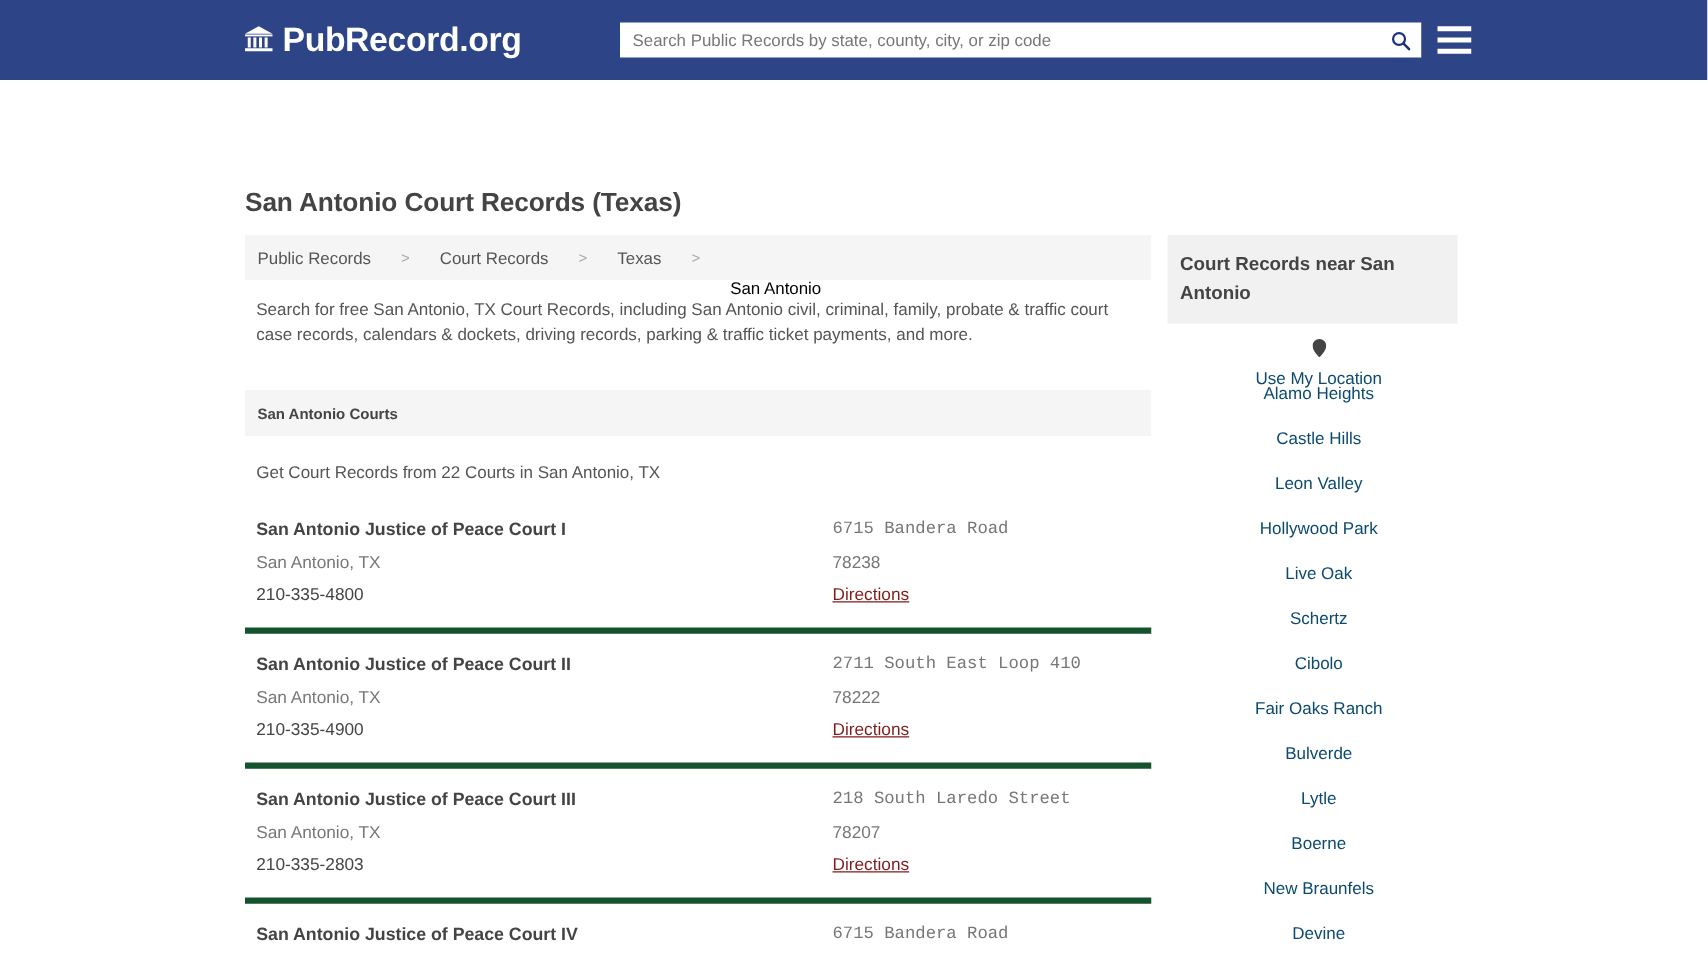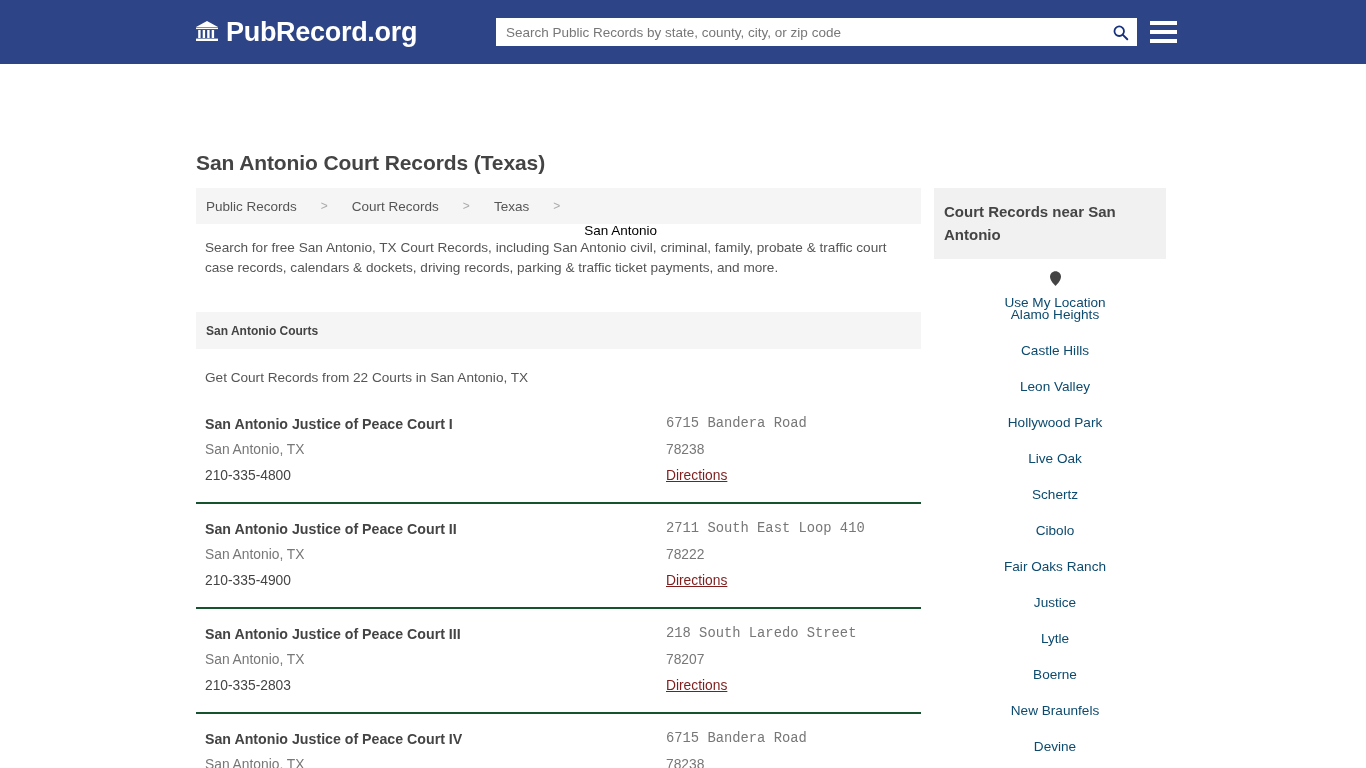--- a/index.html
+++ b/index.html
@@ -174,21 +174,21 @@
     font-size: 13.6px;
     color: #555555;
   }
 
   
   .court-list { margin-top: 14px; }
 
   .court-row {
     display: flex;
     padding: 12px 0 13px 0;
-    border-top: 2px solid #14532d;
+    border-top: 5px solid #14532d;
   }
   .court-row:first-child { border-top: none; }
 
   .court-left { width: 470px; padding-left: 9px; }
   .court-right { flex: 1; }
 
   .court-name {
     font-size: 14.2px;
     font-weight: bold;
     color: #444444;
@@ -405,21 +405,21 @@
       <a class="sidebar-item">
         <span>Schertz</span>
       </a>
       <a class="sidebar-item">
         <span>Cibolo</span>
       </a>
       <a class="sidebar-item">
         <span>Fair Oaks Ranch</span>
       </a>
       <a class="sidebar-item">
-        <span>Justice</span>
+        <span>Bulverde</span>
       </a>
       <a class="sidebar-item">
         <span>Lytle</span>
       </a>
       <a class="sidebar-item">
         <span>Boerne</span>
       </a>
       <a class="sidebar-item">
         <span>New Braunfels</span>
       </a>

